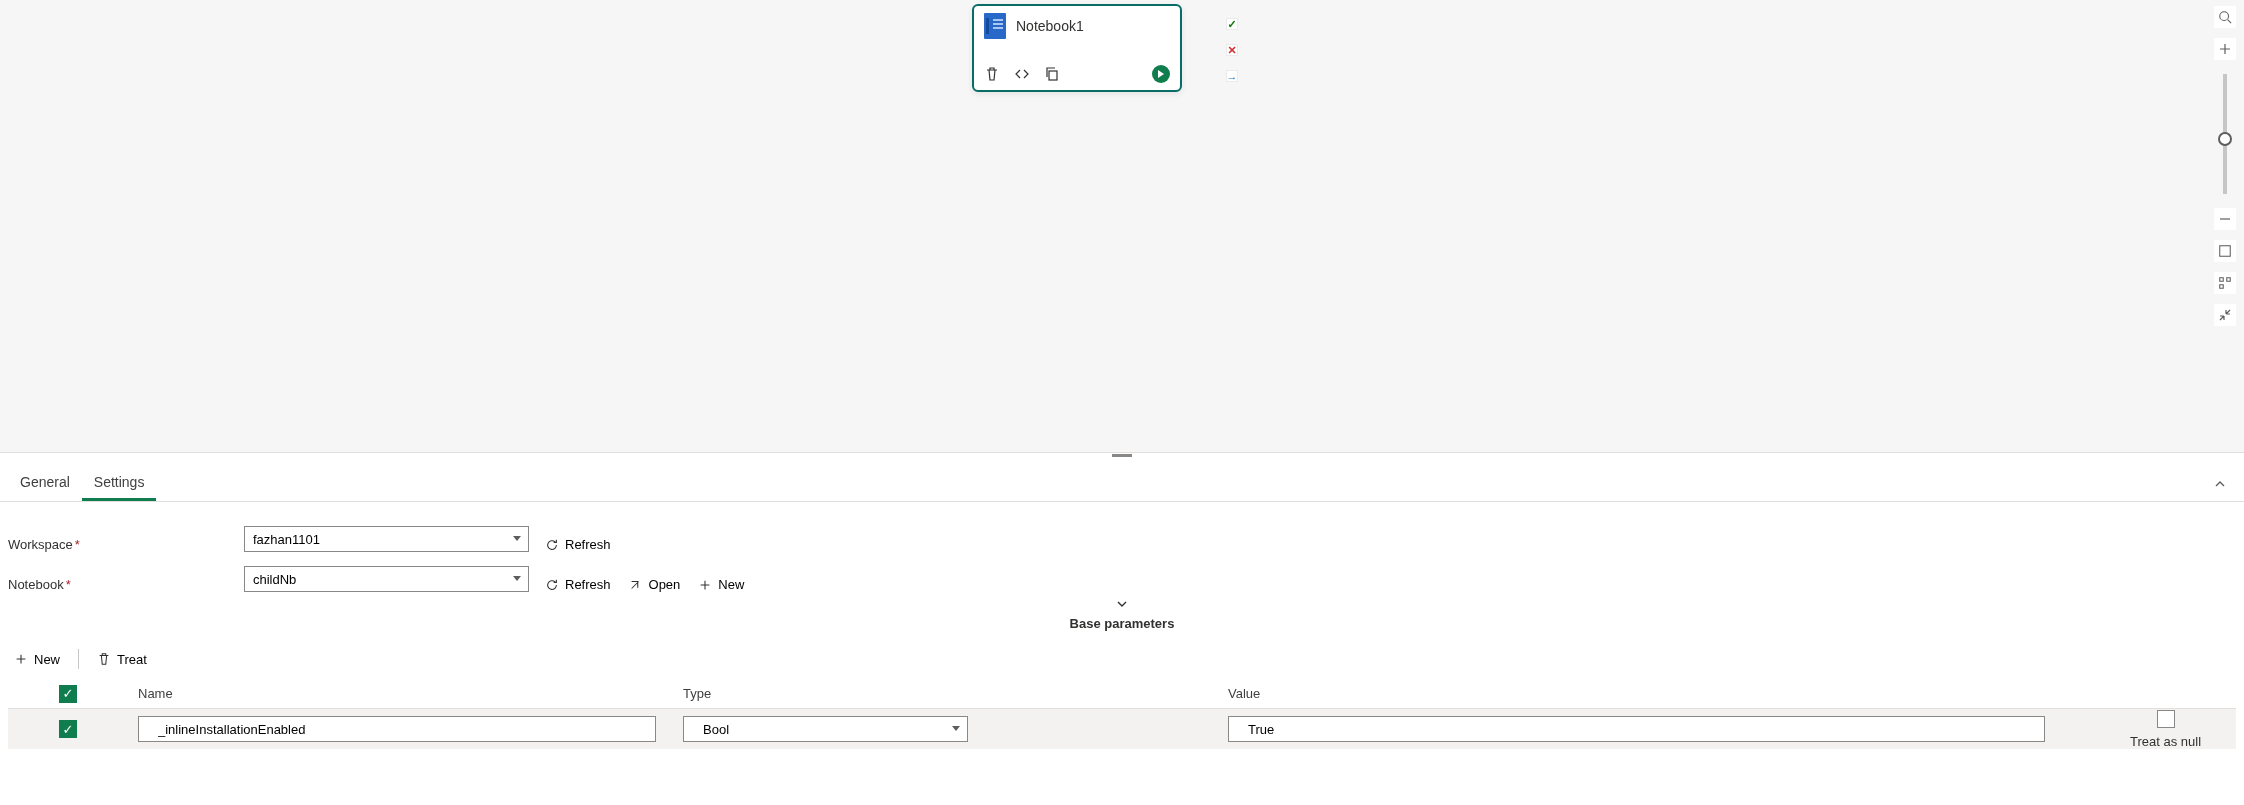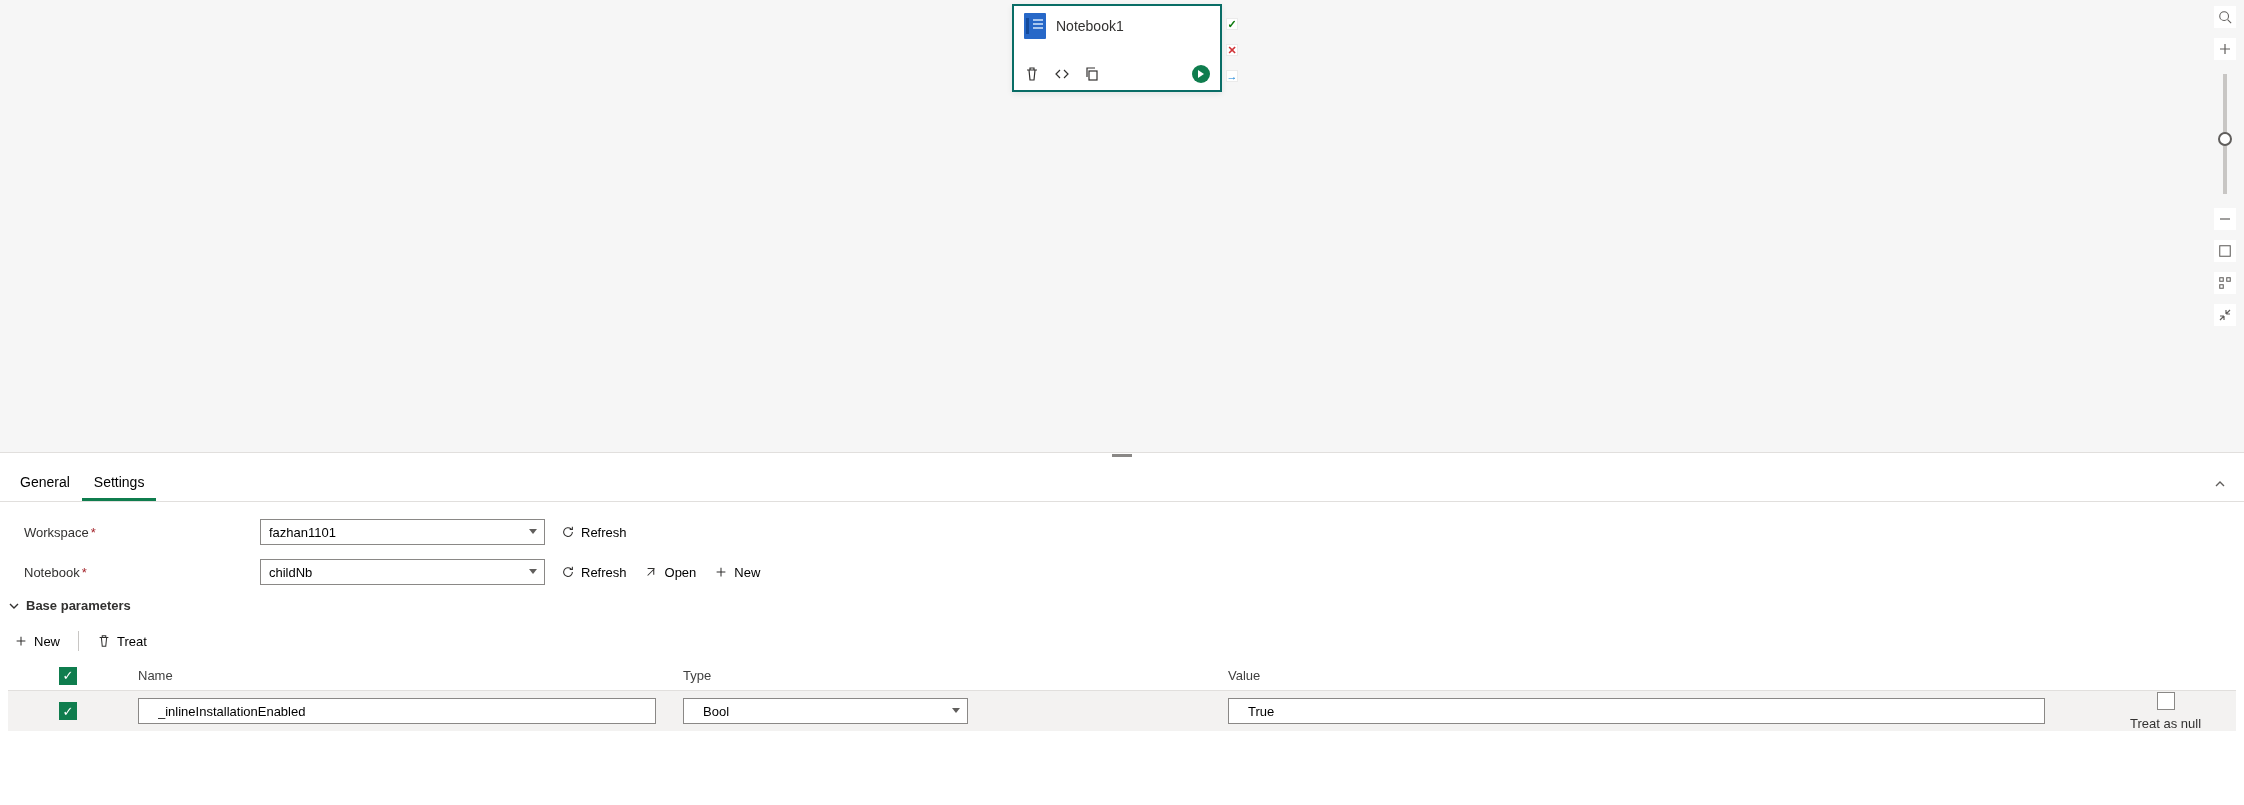--- a/index.html
+++ b/index.html
@@ -19,26 +19,26 @@
     width: 100%;
     height: 452px;
     background: #f6f6f6;
     position: relative;
   }
 
   
   .node {
     position: absolute;
     top: 4px;
-    left: 1012px;
+    left: 972px;
     width: 210px;
     height: 88px;
     background: #fff;
     border: 2px solid #096d66;
-    border-radius: 0;
+    border-radius: 6px;
     box-shadow: 0 2px 6px rgba(0,0,0,0.08);
   }
   .node-title-row {
     display: flex;
     align-items: center;
     gap: 10px;
     padding: 7px 10px 5px 10px;
   }
   .node-ic {
     width: 22px;
@@ -144,43 +144,42 @@
     right: 0;
     border-bottom: 1px solid #e1dfdd;
     height: 42px;
     display: flex;
     align-items: flex-end;
     padding: 0 8px;
   }
   .tab {
     padding: 10px 12px 8px 12px;
     font-size: 14px;
-    color: #000000;
+    color: #404040;
     border-bottom: 3px solid transparent;
     cursor: pointer;
   }
   .tab.active { border-bottom-color: #0f7d4e; font-weight: 400; }
   .tabs .collapse {
     margin-left: auto;
     padding: 8px 10px;
     color: #605e5c;
   }
 
   
   .form {
     position: absolute;
     top: 512px;
     left: 8px;
     right: 8px;
   }
   .form-row {
     display: flex;
-    align-items: center;
+    align-items: flex-end;
     height: 40px;
-    margin-left: 16px;
   }
   .form-row .label {
     width: 236px;
     font-size: 13px;
     color: #323130;
   }
   .req { color: #a4262c; margin-left: 2px; }
   .select {
     width: 285px;
     height: 26px;
@@ -202,20 +201,21 @@
   .row-actions { display: flex; align-items: center; gap: 18px; margin-left: 16px; }
   .link-btn { display: flex; align-items: center; gap: 6px; color: #000000; cursor: pointer; }
   .link-btn svg { width: 14px; height: 14px; color: #323130; }
 
   
   .section-header {
     display: flex; align-items: center; gap: 6px;
     font-weight: 600;
     margin-top: 6px;
     margin-bottom: 8px;
+    flex-direction: column;
   }
   .section-header svg { width: 12px; height: 12px; }
   .param-toolbar {
     display: flex; align-items: center; gap: 18px;
     padding: 10px 6px;
   }
   .param-toolbar .sep { width: 1px; height: 20px; background: #c8c6c4; }
 
   .param-grid-head {
     display: grid;

